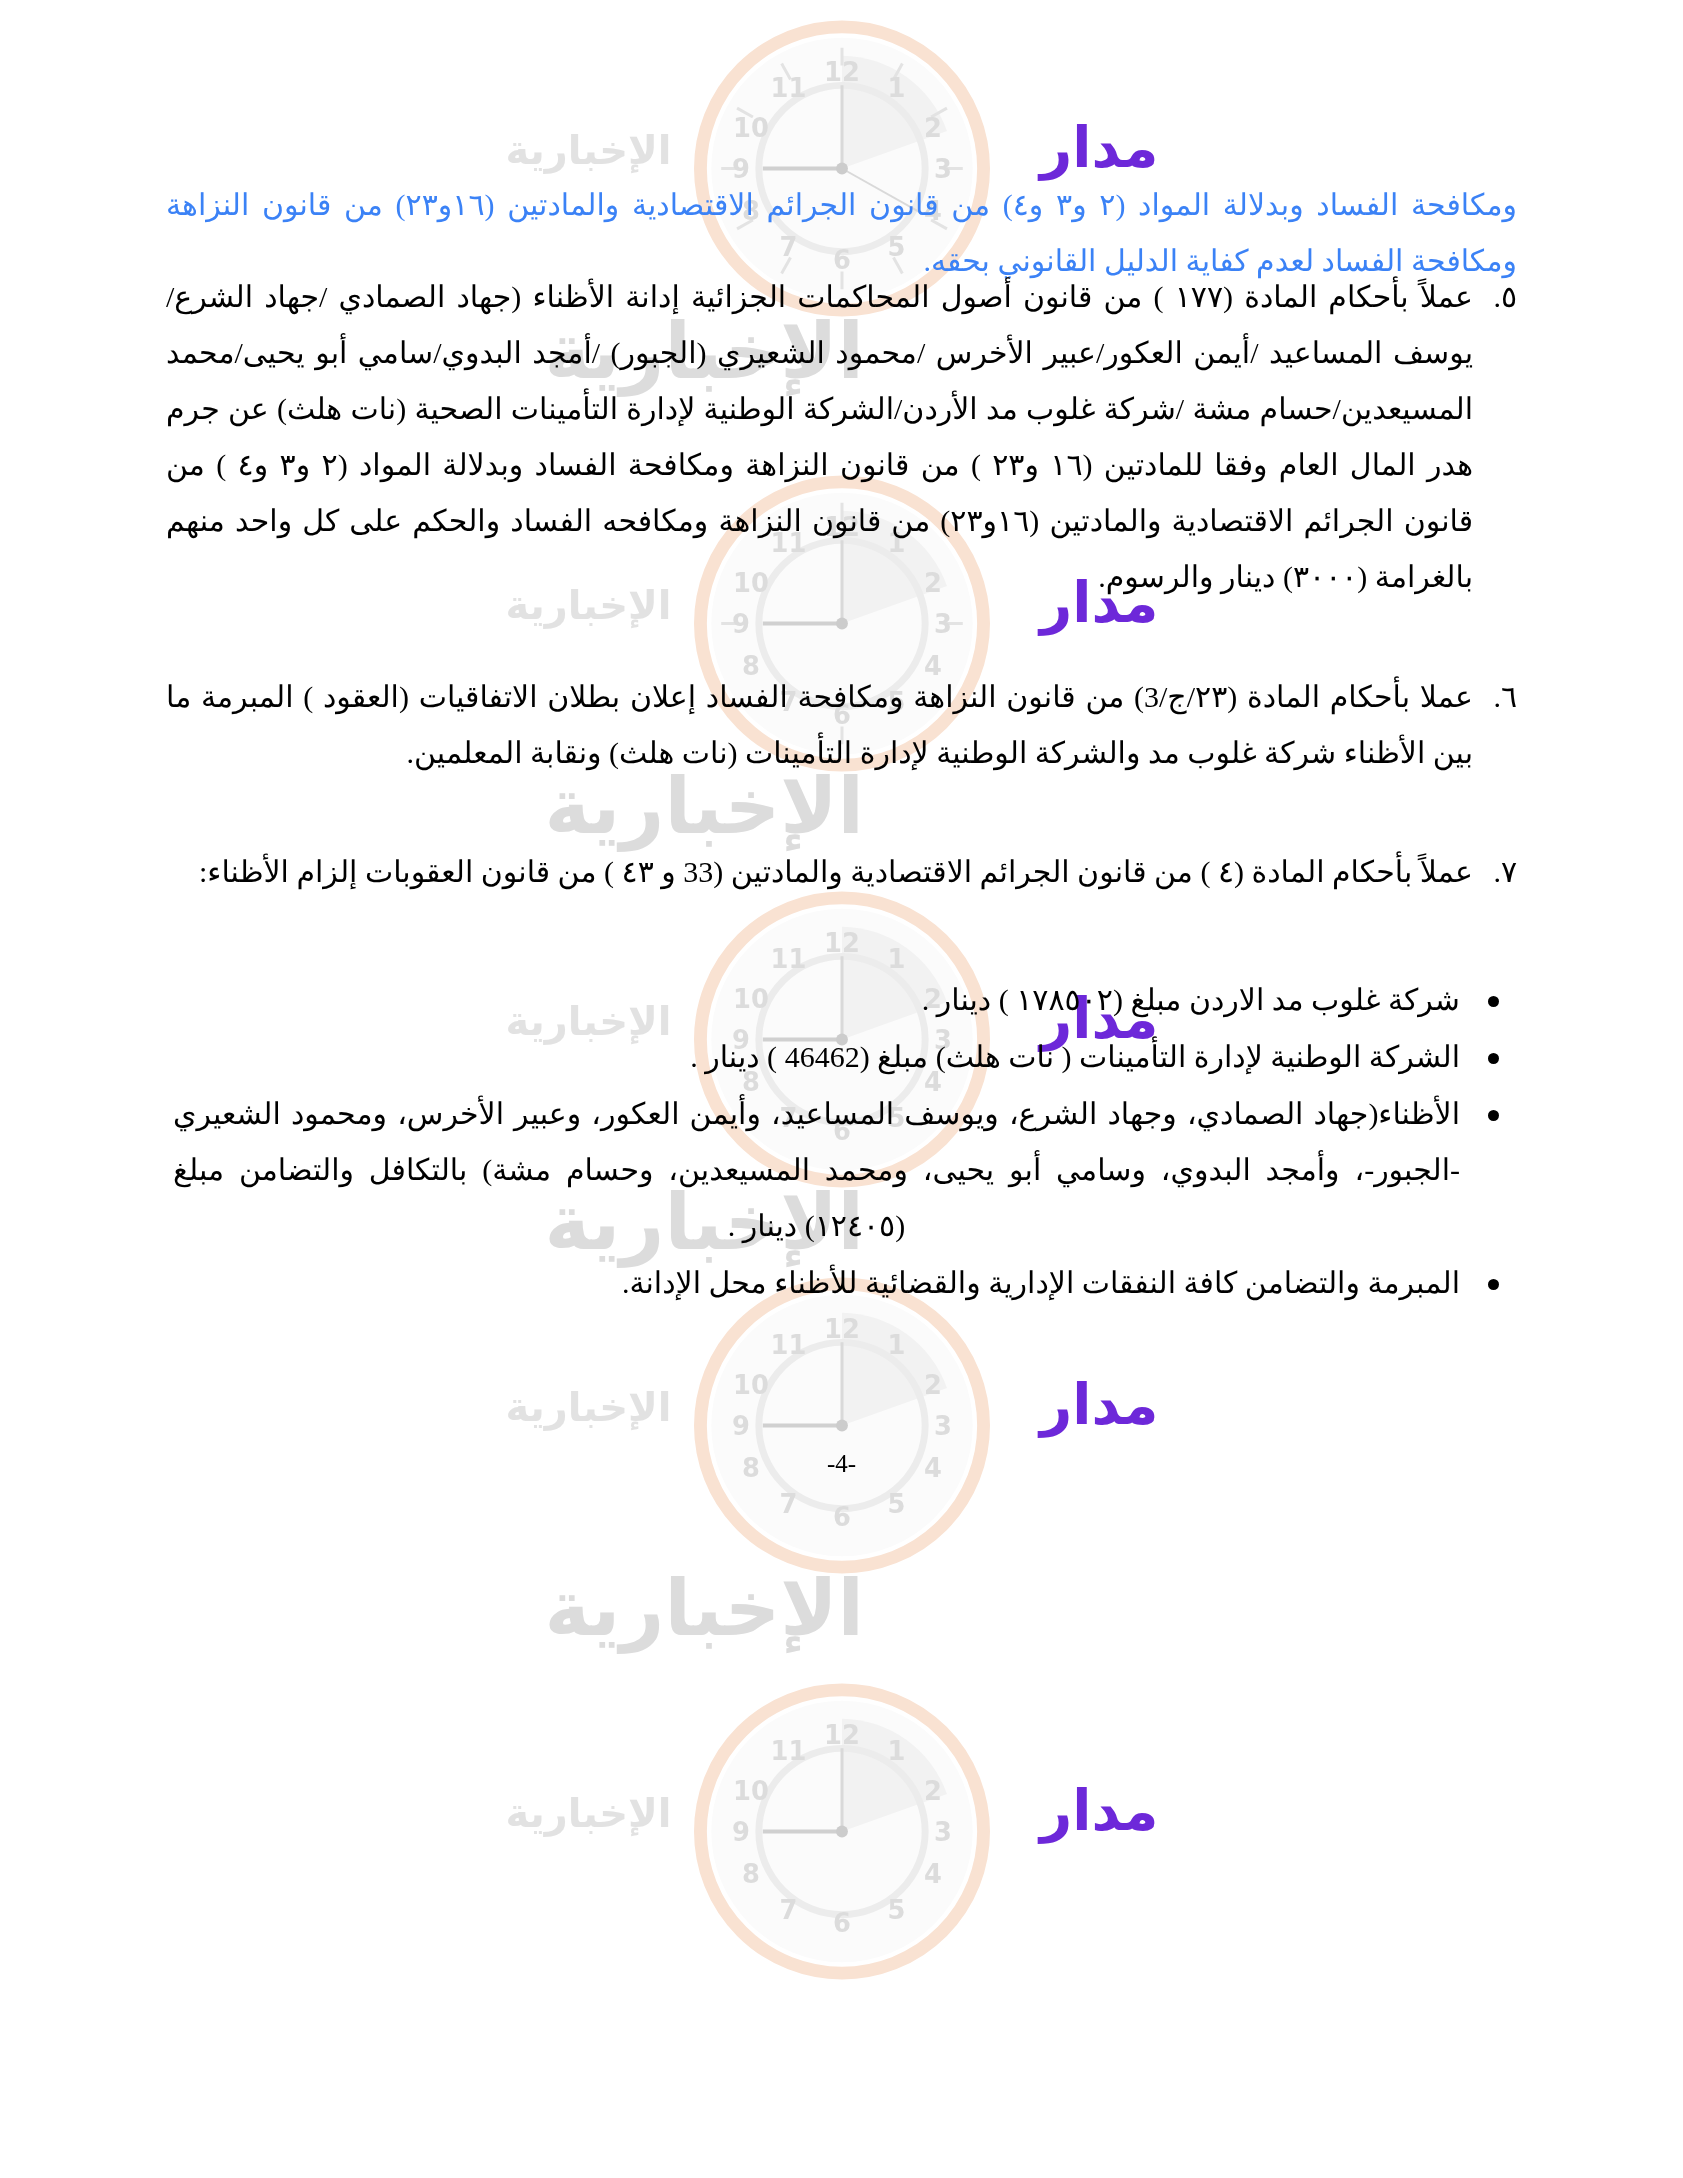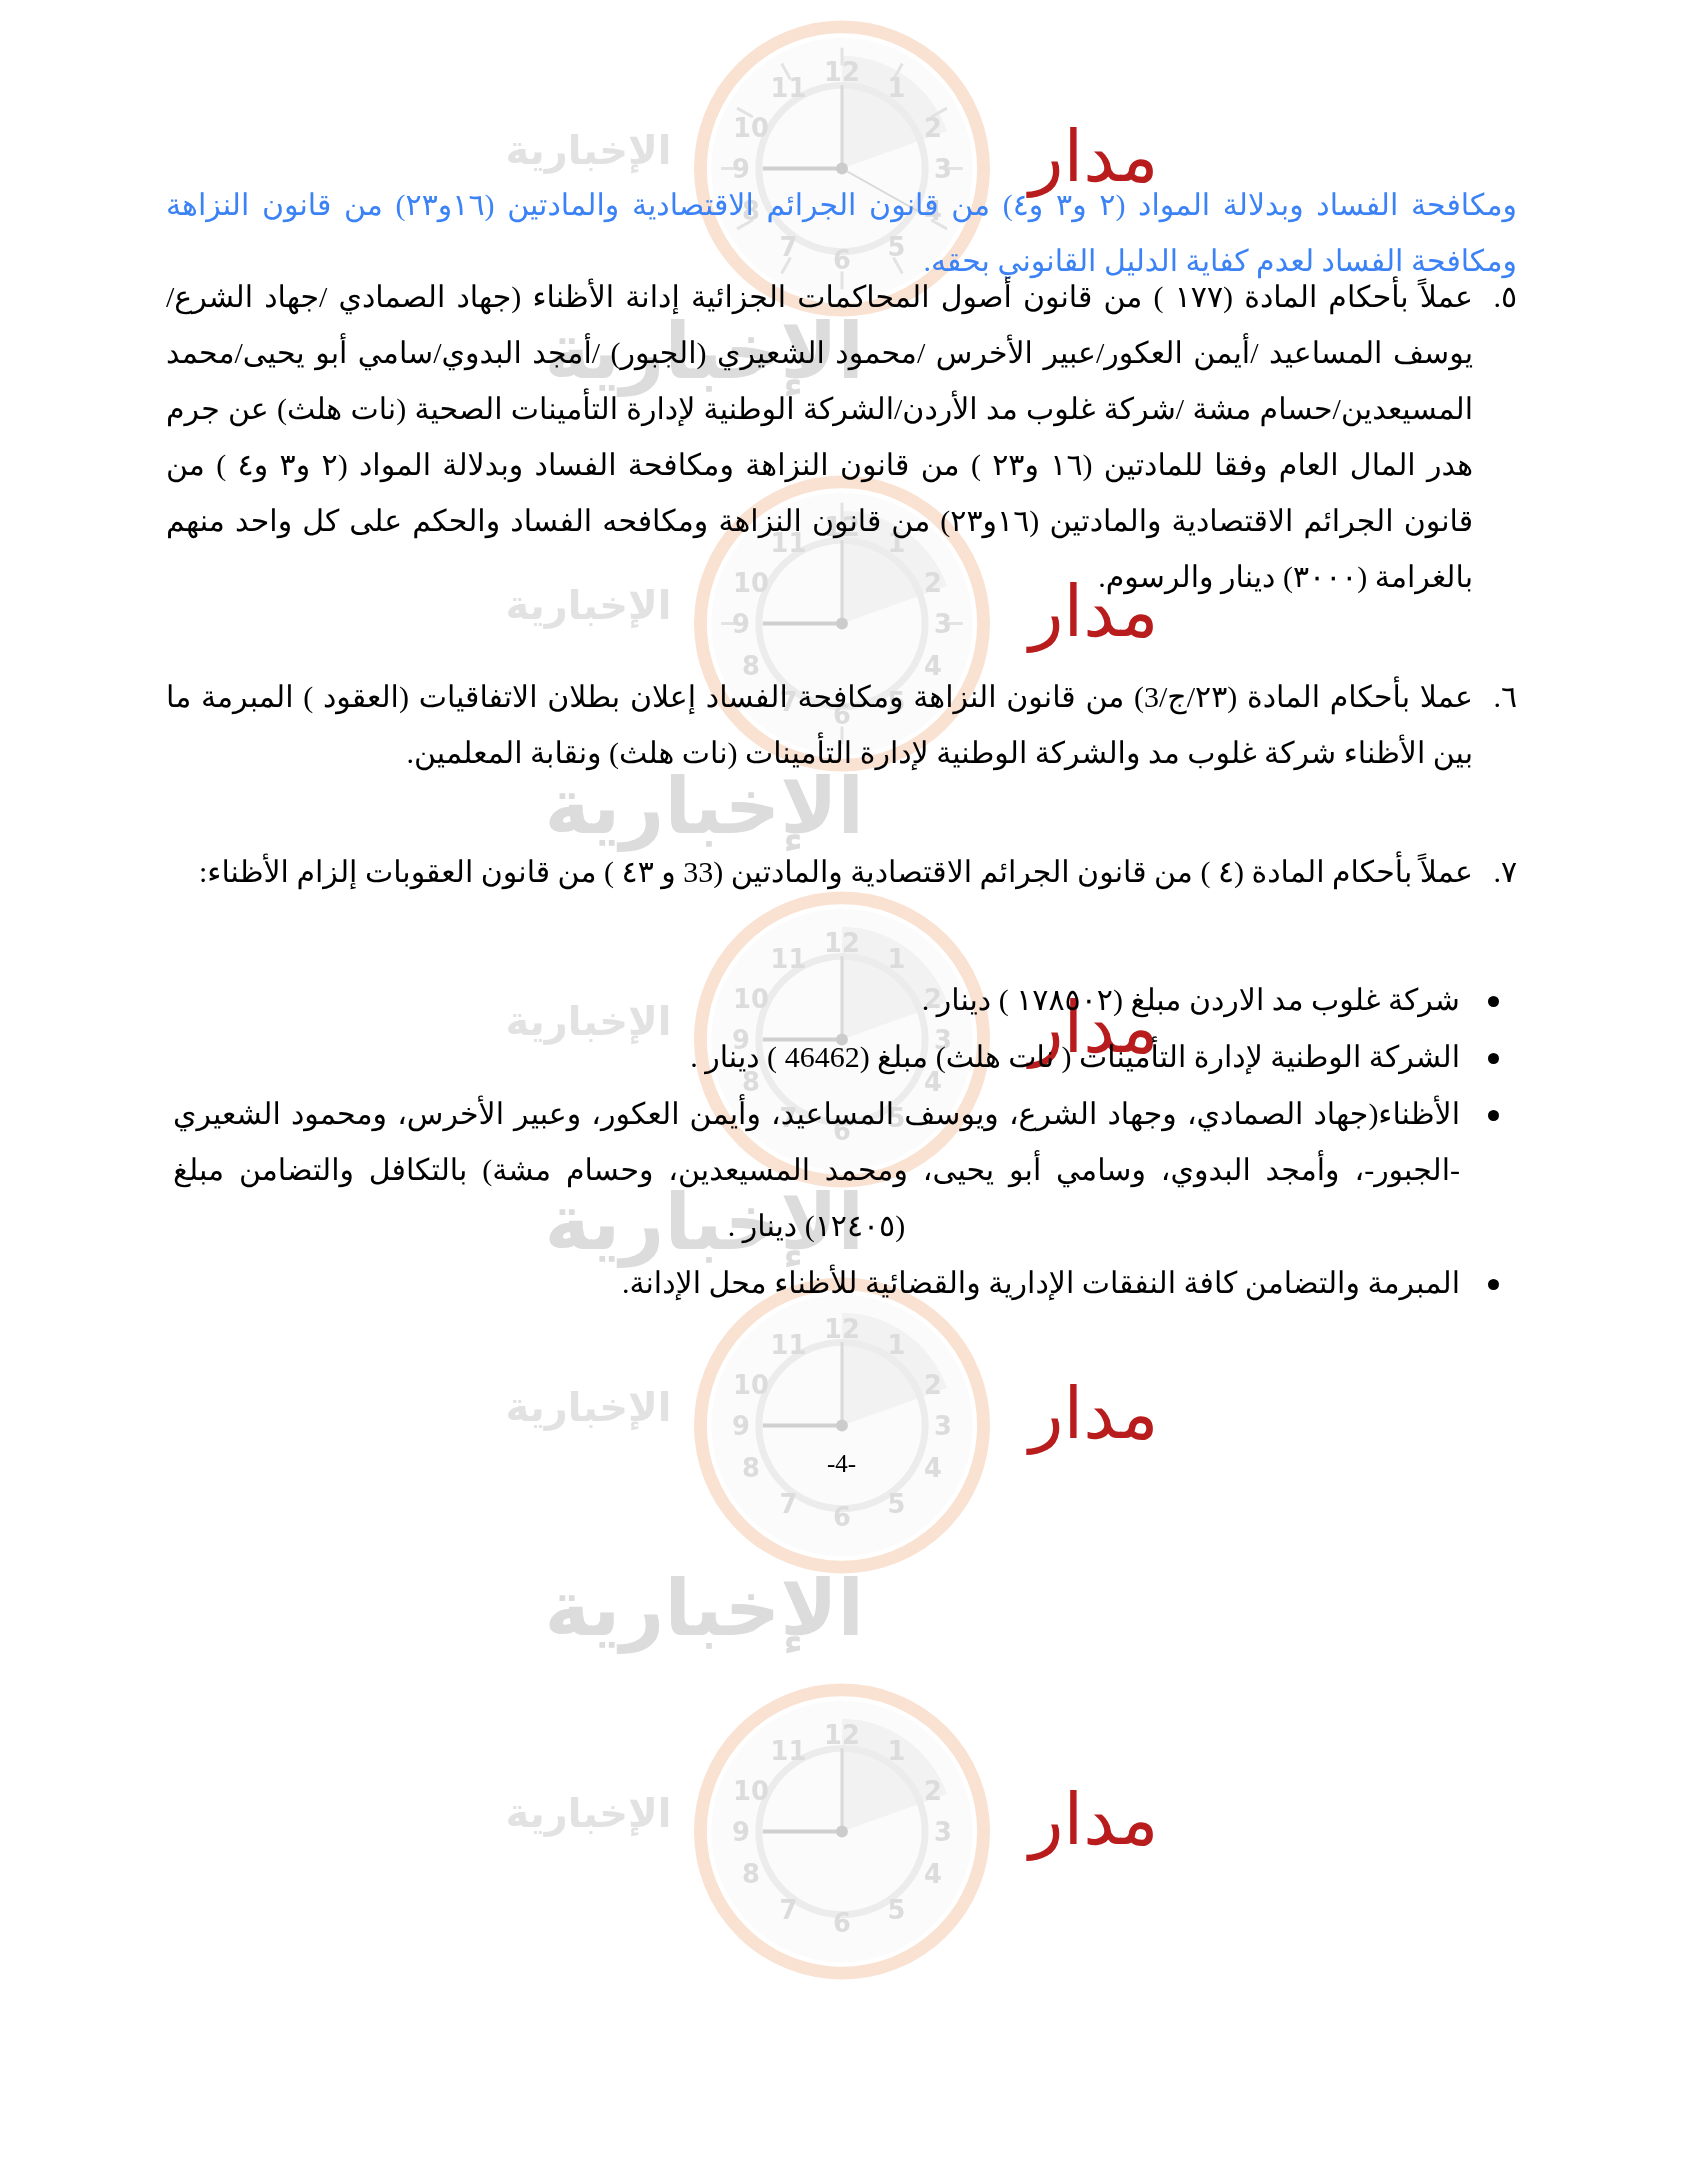--- a/index.html
+++ b/index.html
@@ -36,23 +36,23 @@
     position: absolute;
     left: 50%;
     top: 0;
     transform: translateX(-50%);
     width: 297px;
     height: 297px;
   }
   .wm-word-madar {
     position: absolute;
     font-family: "DejaVu Sans", sans-serif;
-    font-weight: normal;
-    color: #b91c1c;
-    font-size: 71px;
+    font-weight: bold;
+    color: #6d28d9;
+    font-size: 56px;
     letter-spacing: 2px;
     white-space: nowrap;
   }
   .wm-word-akhbaria {
     position: absolute;
     font-family: "DejaVu Sans", sans-serif;
     font-weight: bold;
     color: #e2e2e2;
     font-size: 40px;
     white-space: nowrap;

